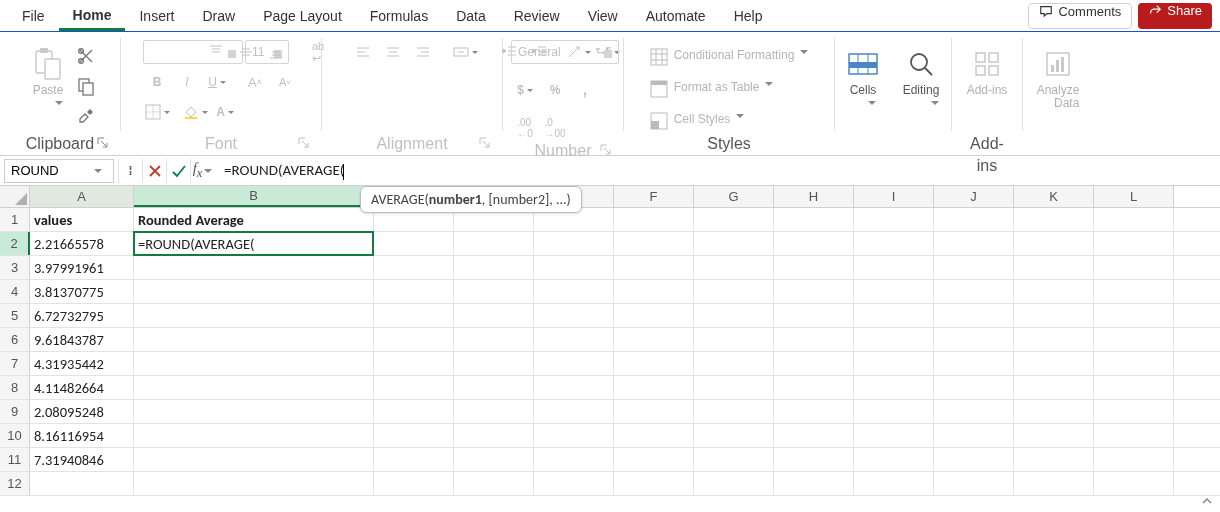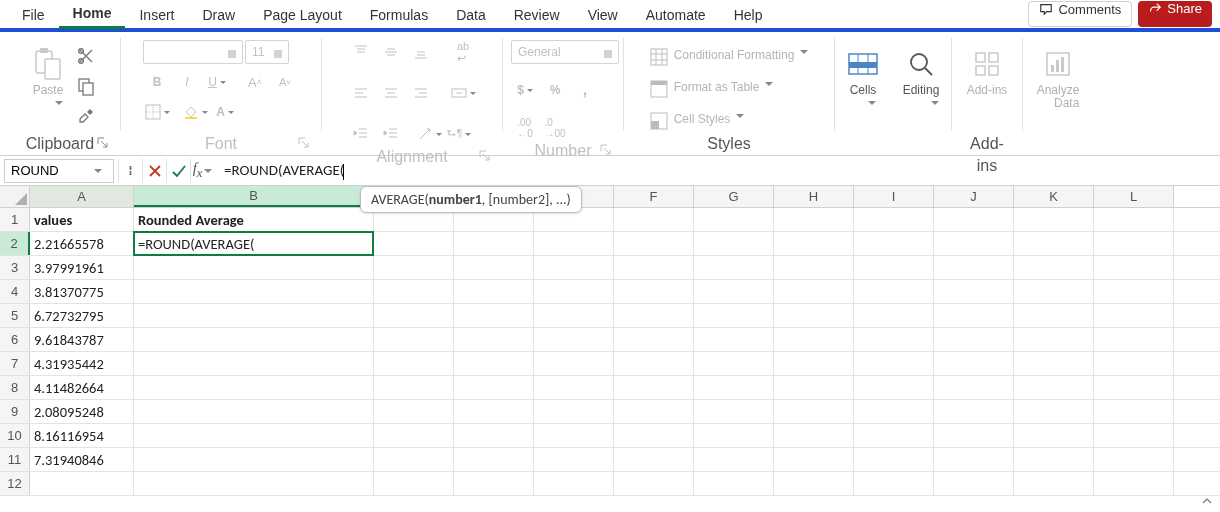--- a/index.html
+++ b/index.html
@@ -1,20 +1,20 @@
 <!DOCTYPE html>
 <html><head>
 <meta charset="utf-8">
 <style>
 html,body{margin:0;padding:0;font-family:"Segoe UI",Arial,sans-serif;font-size:12px;color:#222;background:#fff;overflow:hidden}
 *{box-sizing:border-box}
 .app{display:flex;flex-direction:column;width:1220px;height:512px;background:#fff;position:relative}
 
 
-.tabs{display:flex;align-items:center;height:32px;padding:0 8px;border-bottom:4px solid #1d4ed8}
+.tabs{display:flex;align-items:center;height:32px;padding:0 8px;border-bottom:1px solid #1d4ed8}
 .tab{padding:6px 14px 5px;font-size:14px;color:#333;cursor:pointer}
 .tab.active{font-weight:600;border-bottom:3px solid #107c41}
 .tabs .spacer{flex:1}
 .btn-comments,.btn-share{display:flex;align-items:flex-start;gap:5px;height:26px;padding:0 10px;border-radius:4px;margin-left:6px;font-size:13px}
 .btn-comments{border:1px solid #d0d0d0;background:#fff;color:#333}
 .btn-share{background:#b91c1c;color:#fff}
 .btn-share svg,.btn-comments svg{width:14px;height:14px}
 
 
 .ribbon{display:flex;align-items:stretch;height:124px;border-bottom:1px solid #d0d0d0;background:#fff}
@@ -203,21 +203,21 @@
     </div>
     <div class="group-label"><span>Font</span>
       <svg class="dlaunch" viewBox="0 0 14 14">
             <path fill="none" stroke="currentColor" d="M2 2h6M2 2v6M5 5l6 6M11 7v4H7"></path>
           </svg>
     </div>
   </div>
   <div class="sep"></div>
 
   <div class="group disabled" style="width:180px">
-    <div class="group-body" style="flex-direction:column;gap:17px">
+    <div class="group-body" style="flex-direction:row;gap:17px">
       <div class="row">
         <div class="icbtn">
               <svg width="16" height="16">
                 <path stroke="currentColor" d="M2 2h12M4 5h8M4 8h8"></path>
               </svg>
             </div>
         <div class="icbtn">
               <svg width="16" height="16">
                 <path stroke="currentColor" d="M4 5h8M2 8h12M4 11h8"></path>
               </svg>

